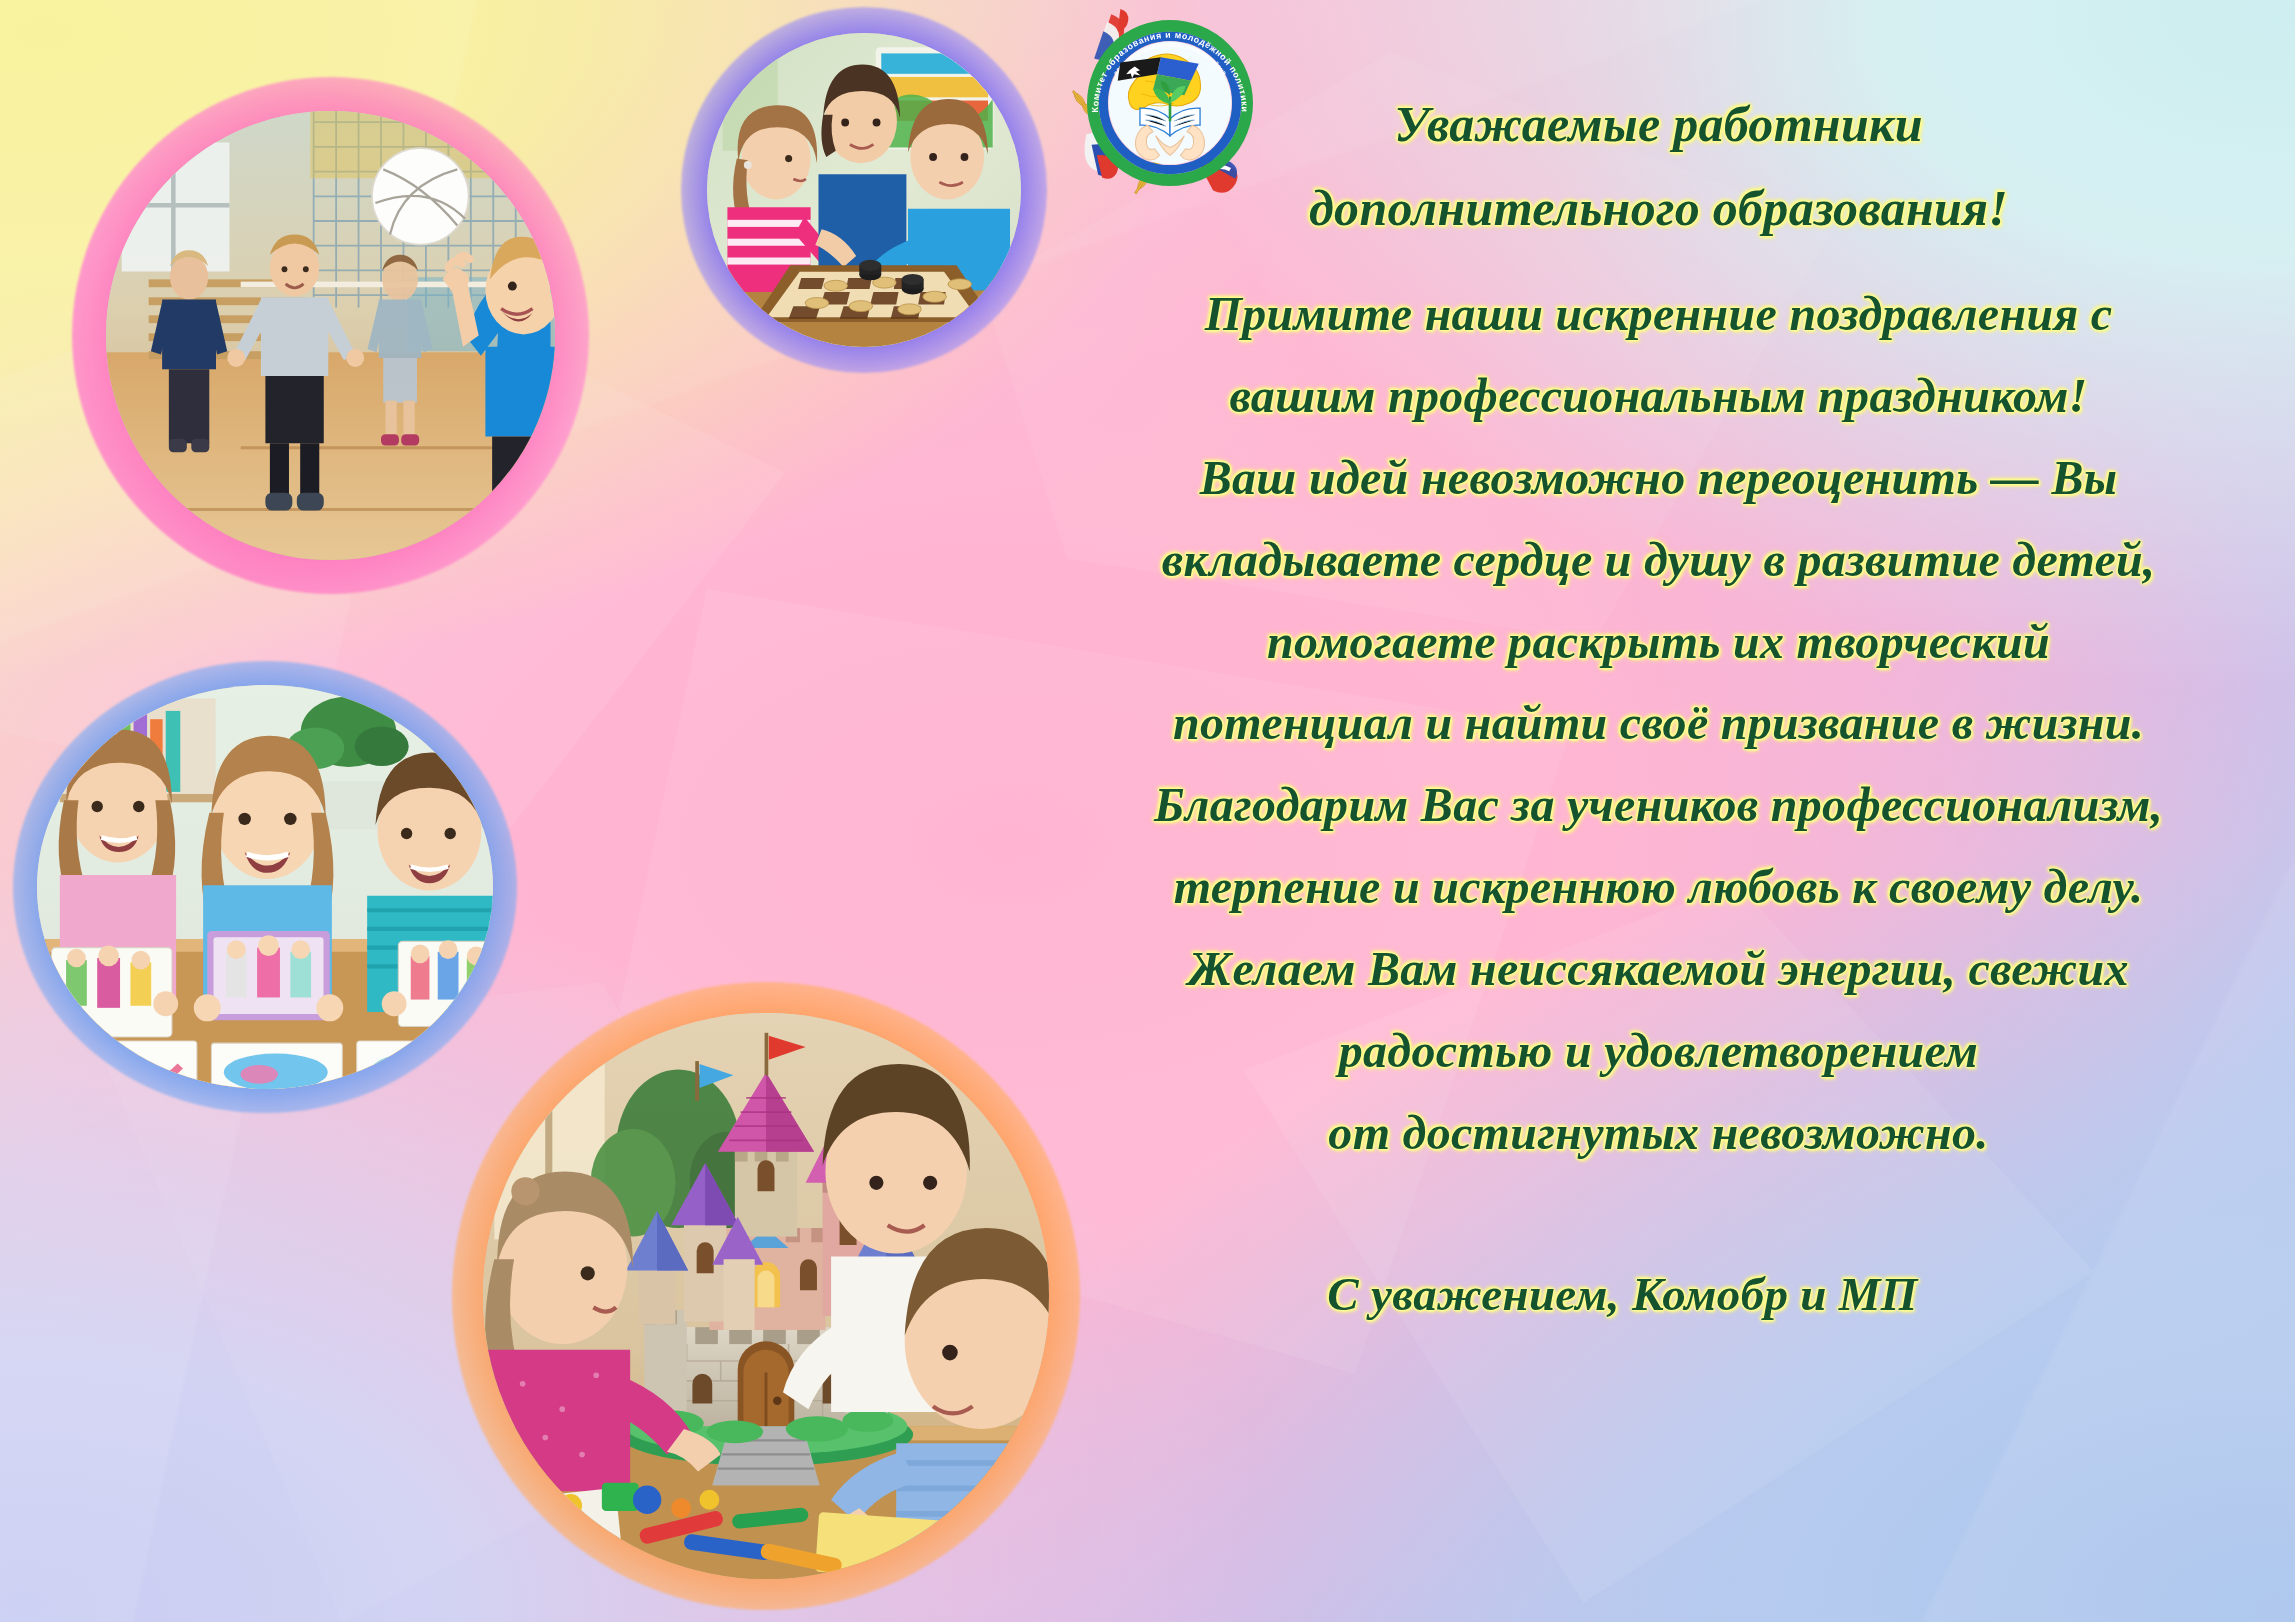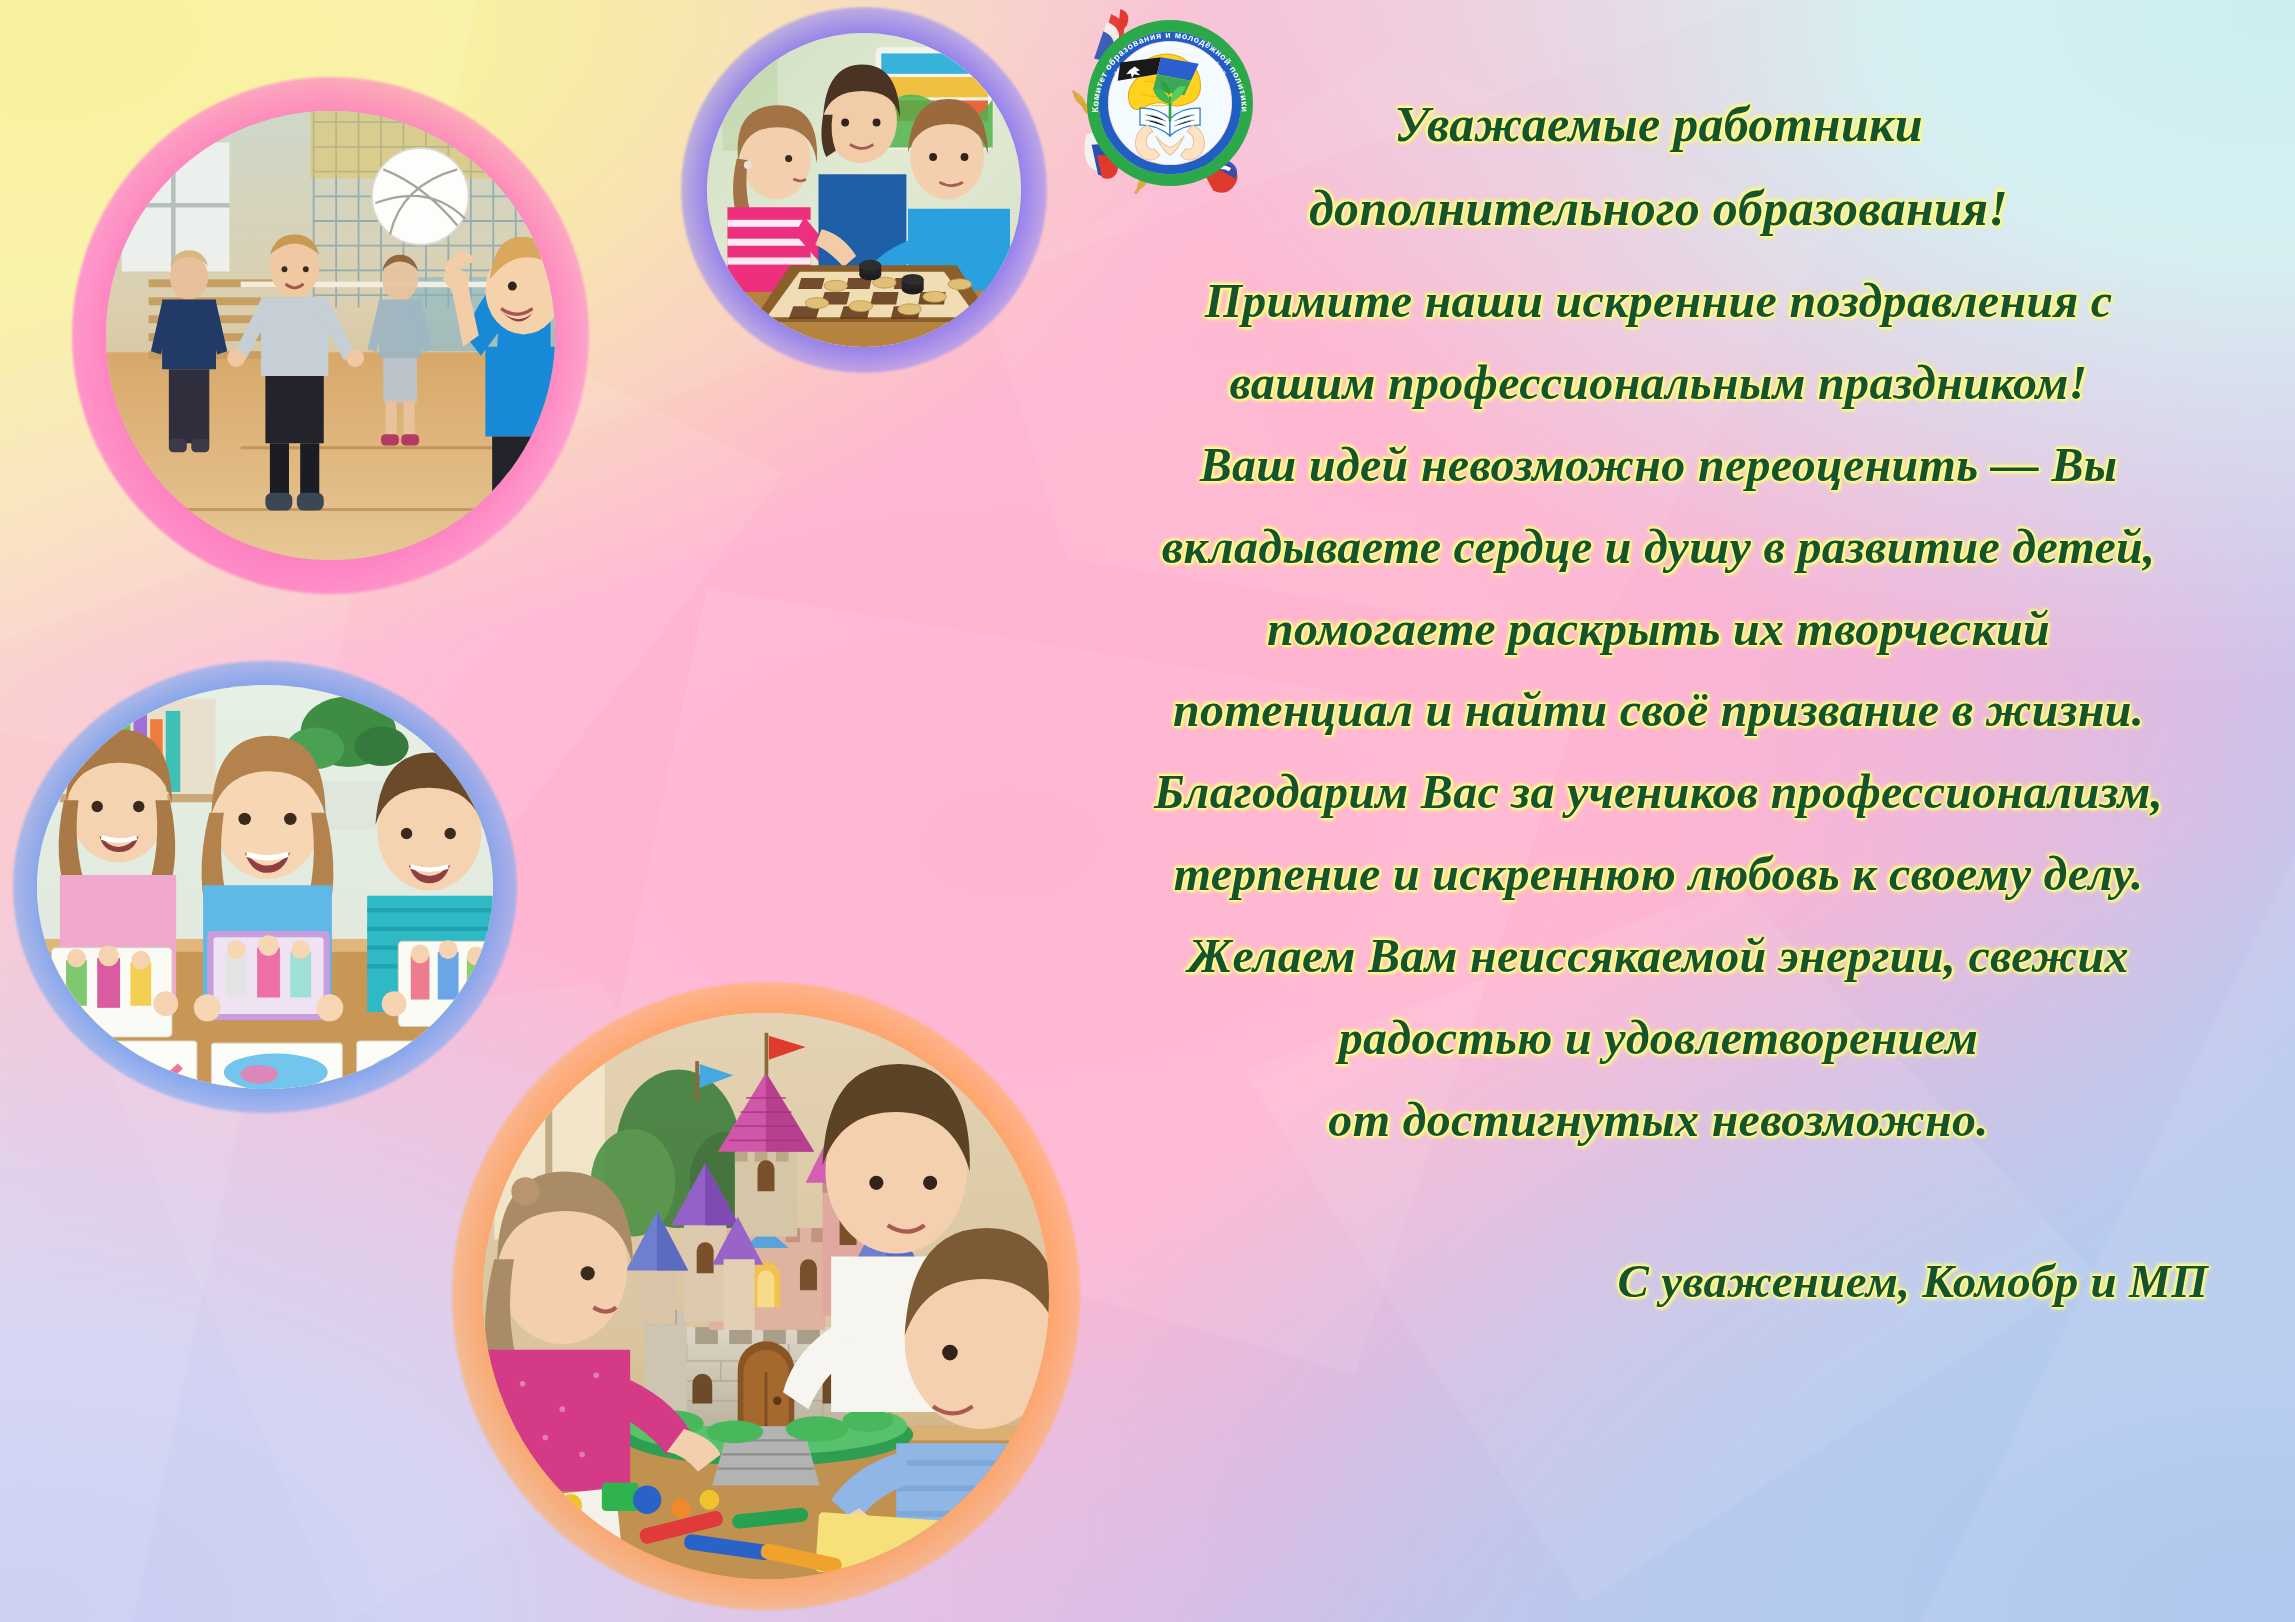--- a/index.html
+++ b/index.html
@@ -93,23 +93,23 @@
     line-height:1.06;
     white-space:nowrap;
     text-shadow:
        0 0 2px #ffff99, 0 0 3.9px #ffff99, 0 0 6.5px #fff27a,
        1.3px 0 2px #ffff99, -1.3px 0 2px #ffff99,
        0 1.3px 2px #ffff99, 0 -1.3px 2px #ffff99,
        2px 2px 3.3px rgba(255,255,130,.9), -2px -2px 3.3px rgba(255,255,130,.9);
   }
   .head{font-size:50px;margin:0 0 30px 0;}
   .head.l1{margin-bottom:31px;}
-  .head.l2{margin-bottom:41px;}
+  .head.l2{margin-bottom:54px;}
   .body-ln{font-size:48px;margin:0 0 31px 0;}
-  .sign{font-size:47px;margin-top:111px;text-align:right;padding-right:72px;}
+  .sign{font-size:47px;margin-top:111px;text-align:center;padding-right:72px;}
 </style>
 </head>
 <body>
 
 <div id="bg">
   <div class="bglayer b1"></div>
   <div class="bglayer b2"></div>
   <div class="facet f1"></div>
   <div class="facet f2"></div>
   <div class="facet f3"></div>

